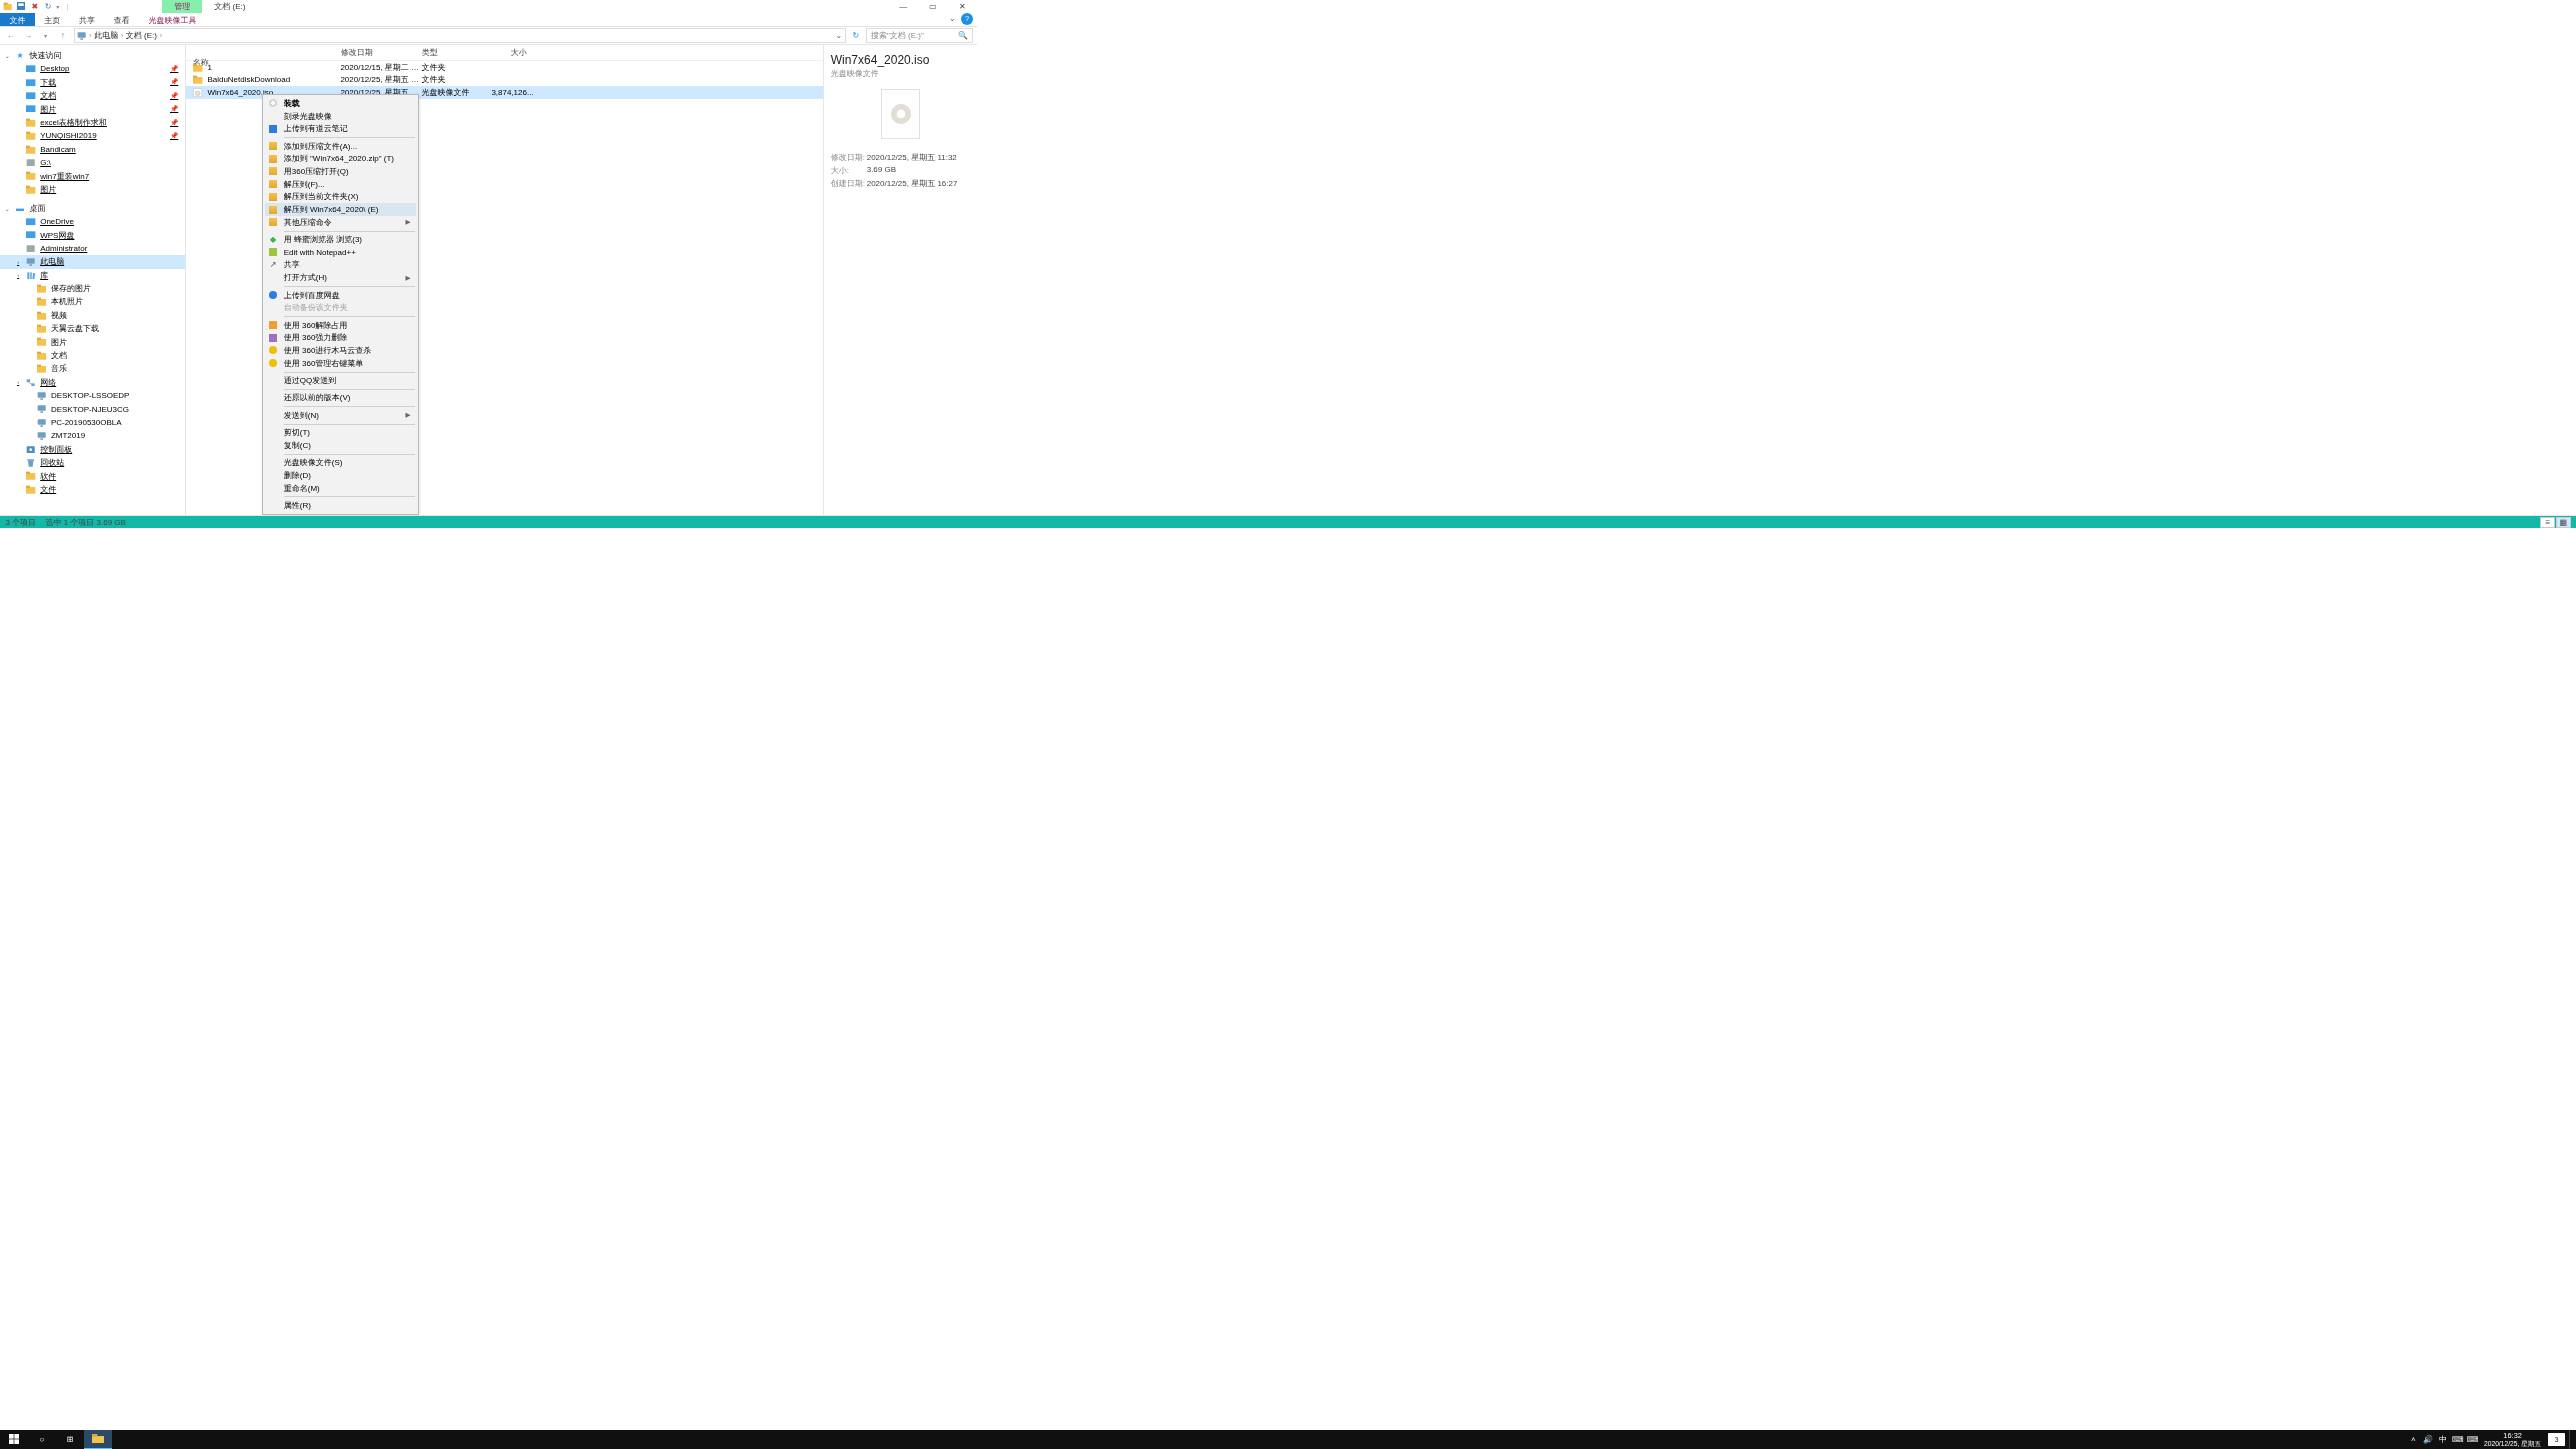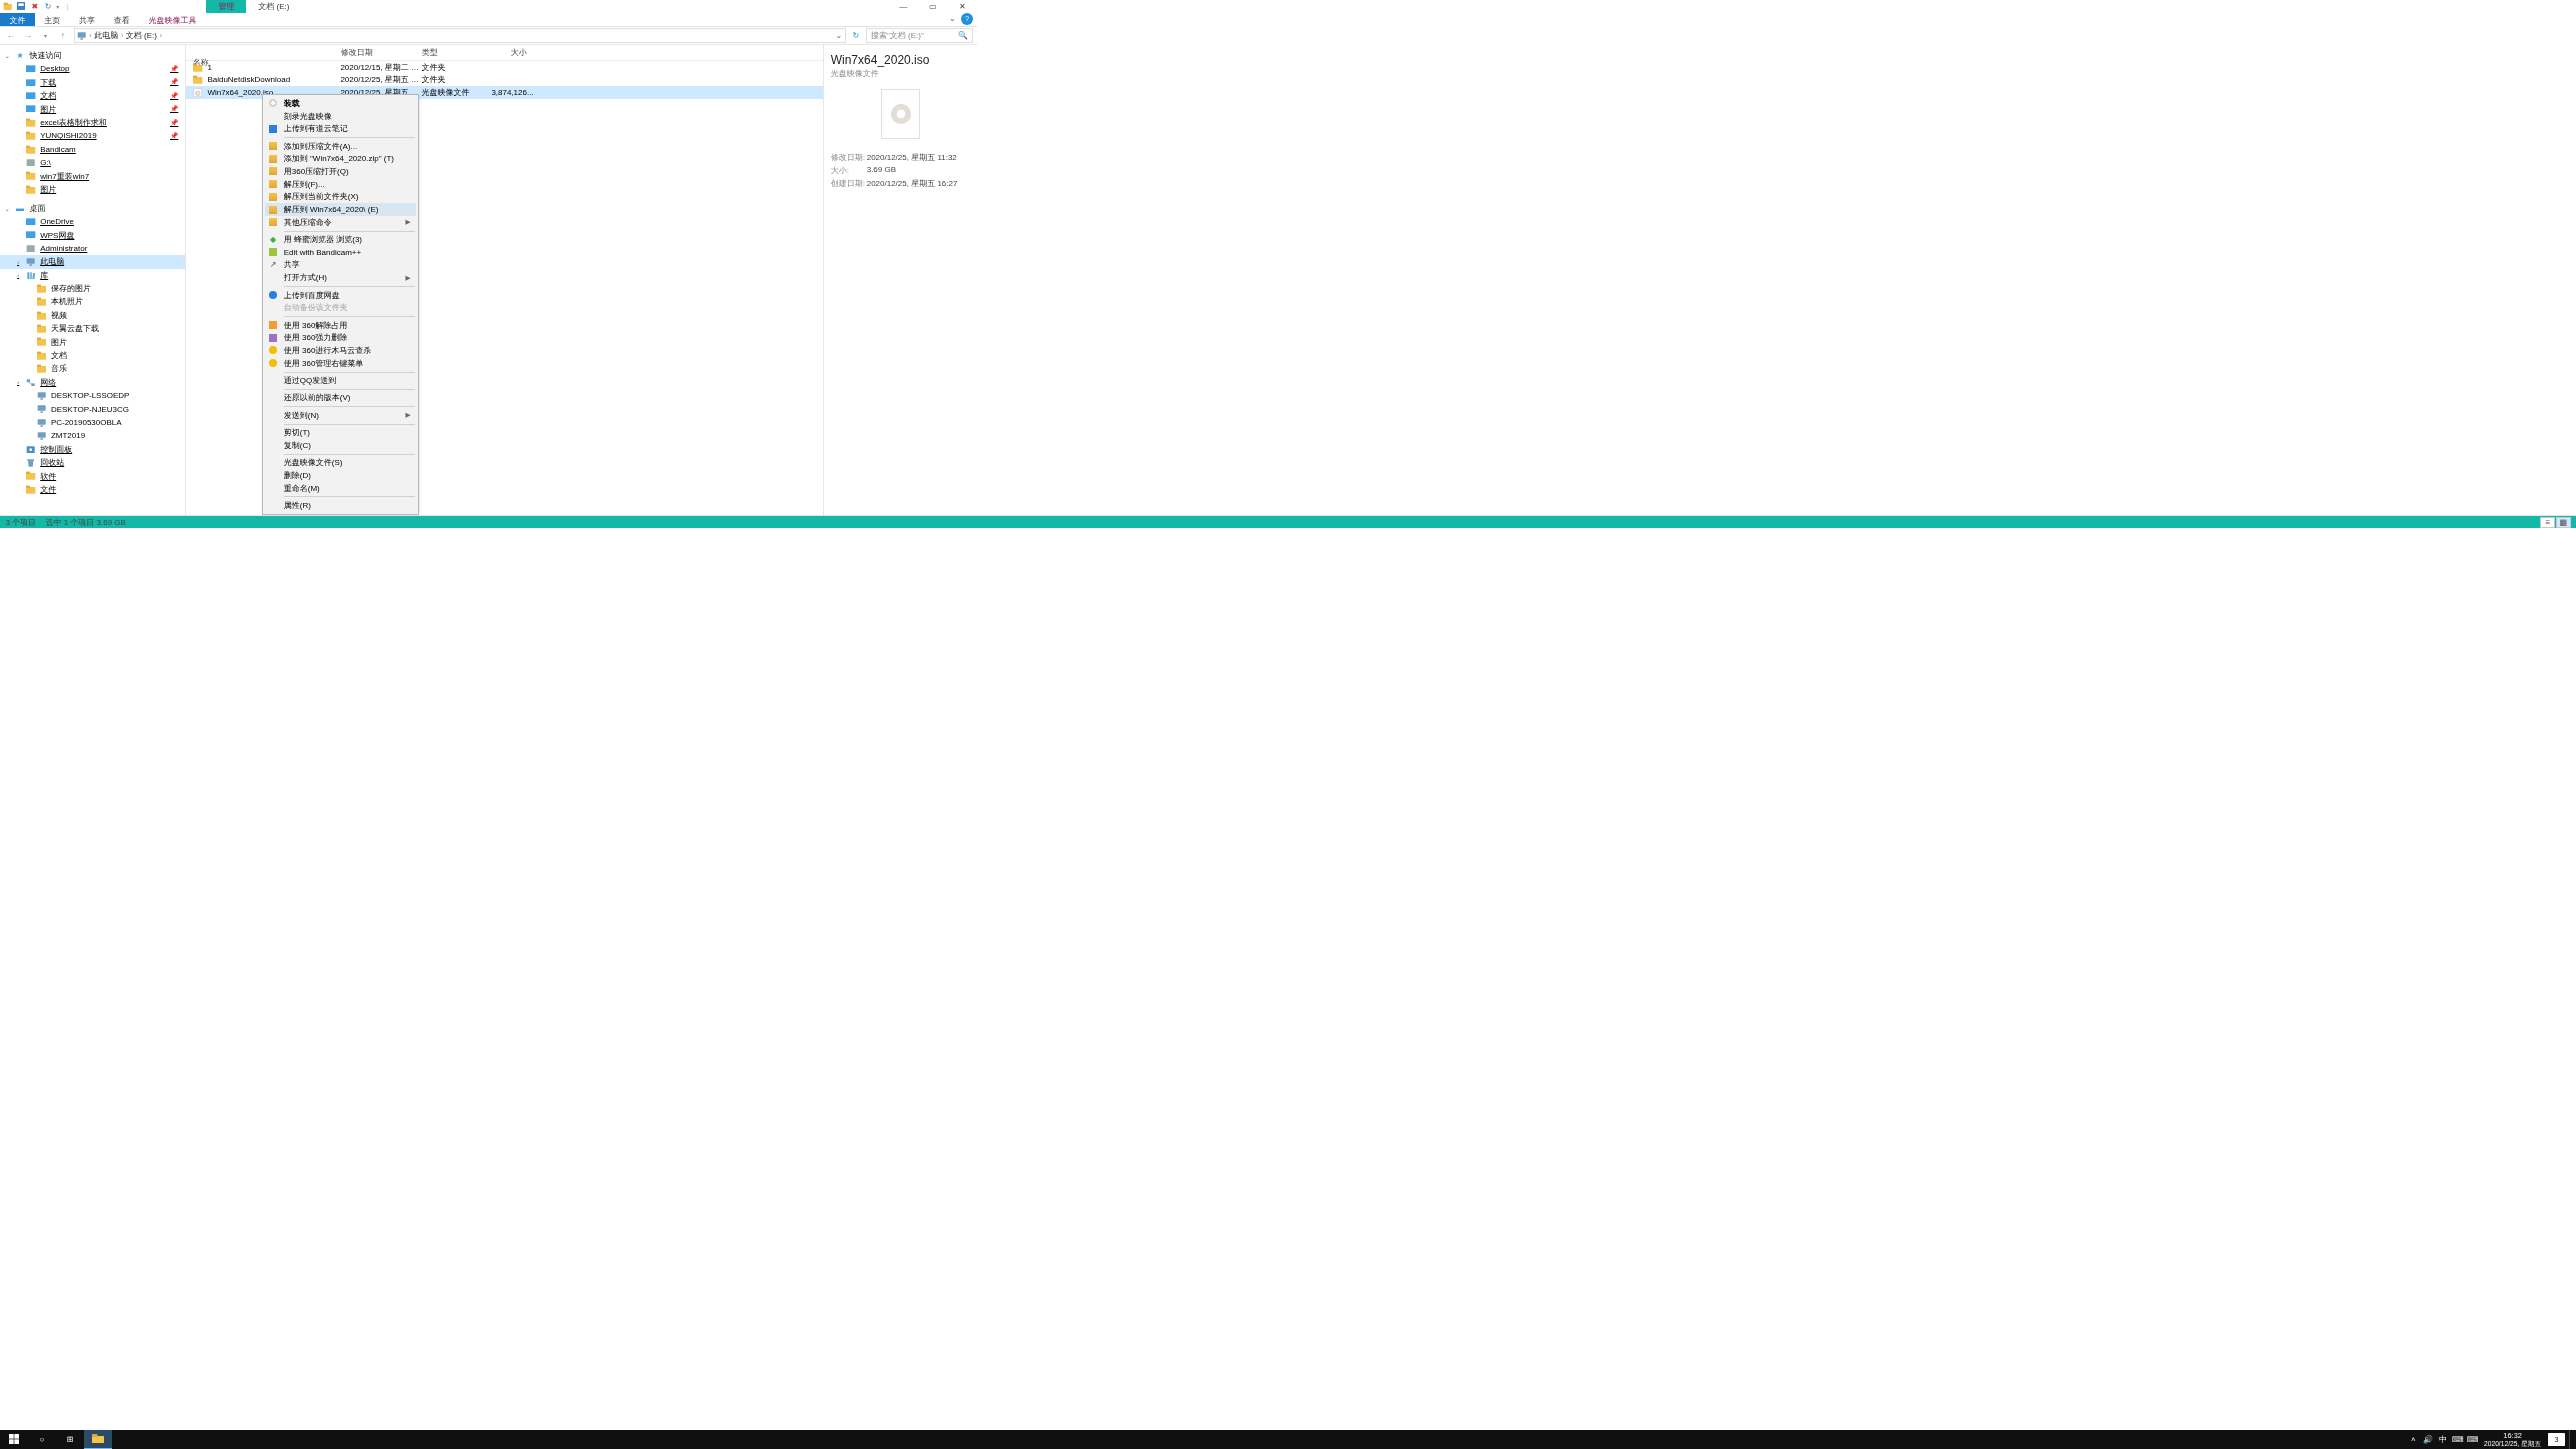--- a/index.html
+++ b/index.html
@@ -5,21 +5,21 @@
     * { margin: 0; padding: 0; box-sizing: border-box; font-family: "Microsoft YaHei", "Segoe UI", sans-serif; font-size: 8px; }
     html, body { width: 977px; height: 547px; overflow: hidden; background: #fff; }
 
     
     .titlebar { height: 12.7px; background: #fff; display: flex; align-items: center; }
     .qat { display: flex; gap: 2.7px; padding: 0 2.7px; align-items: center; }
     .qat-icon { width: 10.7px; height: 10.7px; display: inline-flex; align-items: center; justify-content: center; color: #555; }
     .qat-sep { font-size: 6px; color: #888; }
     .title-tabs { display: flex; margin-left: 87px; }
     .title-tab { padding: 1.3px 12px; }
-    .title-tab.highlight { background: #14b8a6; color: #8a175a; margin-left: 44px; }
+    .title-tab.highlight { background: #86efac; color: #8a175a; }
     .title-tab.path { color: #333; }
     .window-ctrl { margin-left: auto; display: flex; }
     .window-ctrl span { width: 29.5px; height: 12.7px; display: inline-flex; align-items: center; justify-content: center; color: #444; }
     .help-icon { width: 12px; height: 12px; border-radius: 50%; background: #1e8fe1; color: #fff; display: inline-flex; align-items: center; justify-content: center; font-size: 7.4px; margin-right: 4px; }
 
     
     .ribbon { height: 14.8px; background: #fff; display: flex; align-items: stretch; border-bottom: 0.7px solid #e2e2e2; }
     .ribbon-tab { padding: 2.7px 9.4px 0 9.4px; color: #333; }
     .ribbon-tab.file { background: #1979ca; color: #fff; }
     .ribbon-expand { margin-left: auto; padding: 1.3px 5.4px; color: #666; }
@@ -637,21 +637,21 @@
     <div class="ctx-item">
       <span class="ctx-ic">
         <span style="color:#39b54a">◆</span>
       </span>
       <span class="ctx-label">用 蜂蜜浏览器 浏览(3)</span>
     </div>
     <div class="ctx-item">
       <span class="ctx-ic">
         <span style="display:inline-block;width:8px;height:8px;background:#9bc53d"></span>
       </span>
-      <span class="ctx-label">Edit with Bandicam++</span>
+      <span class="ctx-label">Edit with Notepad++</span>
     </div>
     <div class="ctx-item">
       <span class="ctx-ic">
         <span style="color:#555">↗</span>
       </span>
       <span class="ctx-label">共享</span>
     </div>
     <div class="ctx-item">
       <span class="ctx-ic"></span>
       <span class="ctx-label">打开方式(H)</span>

